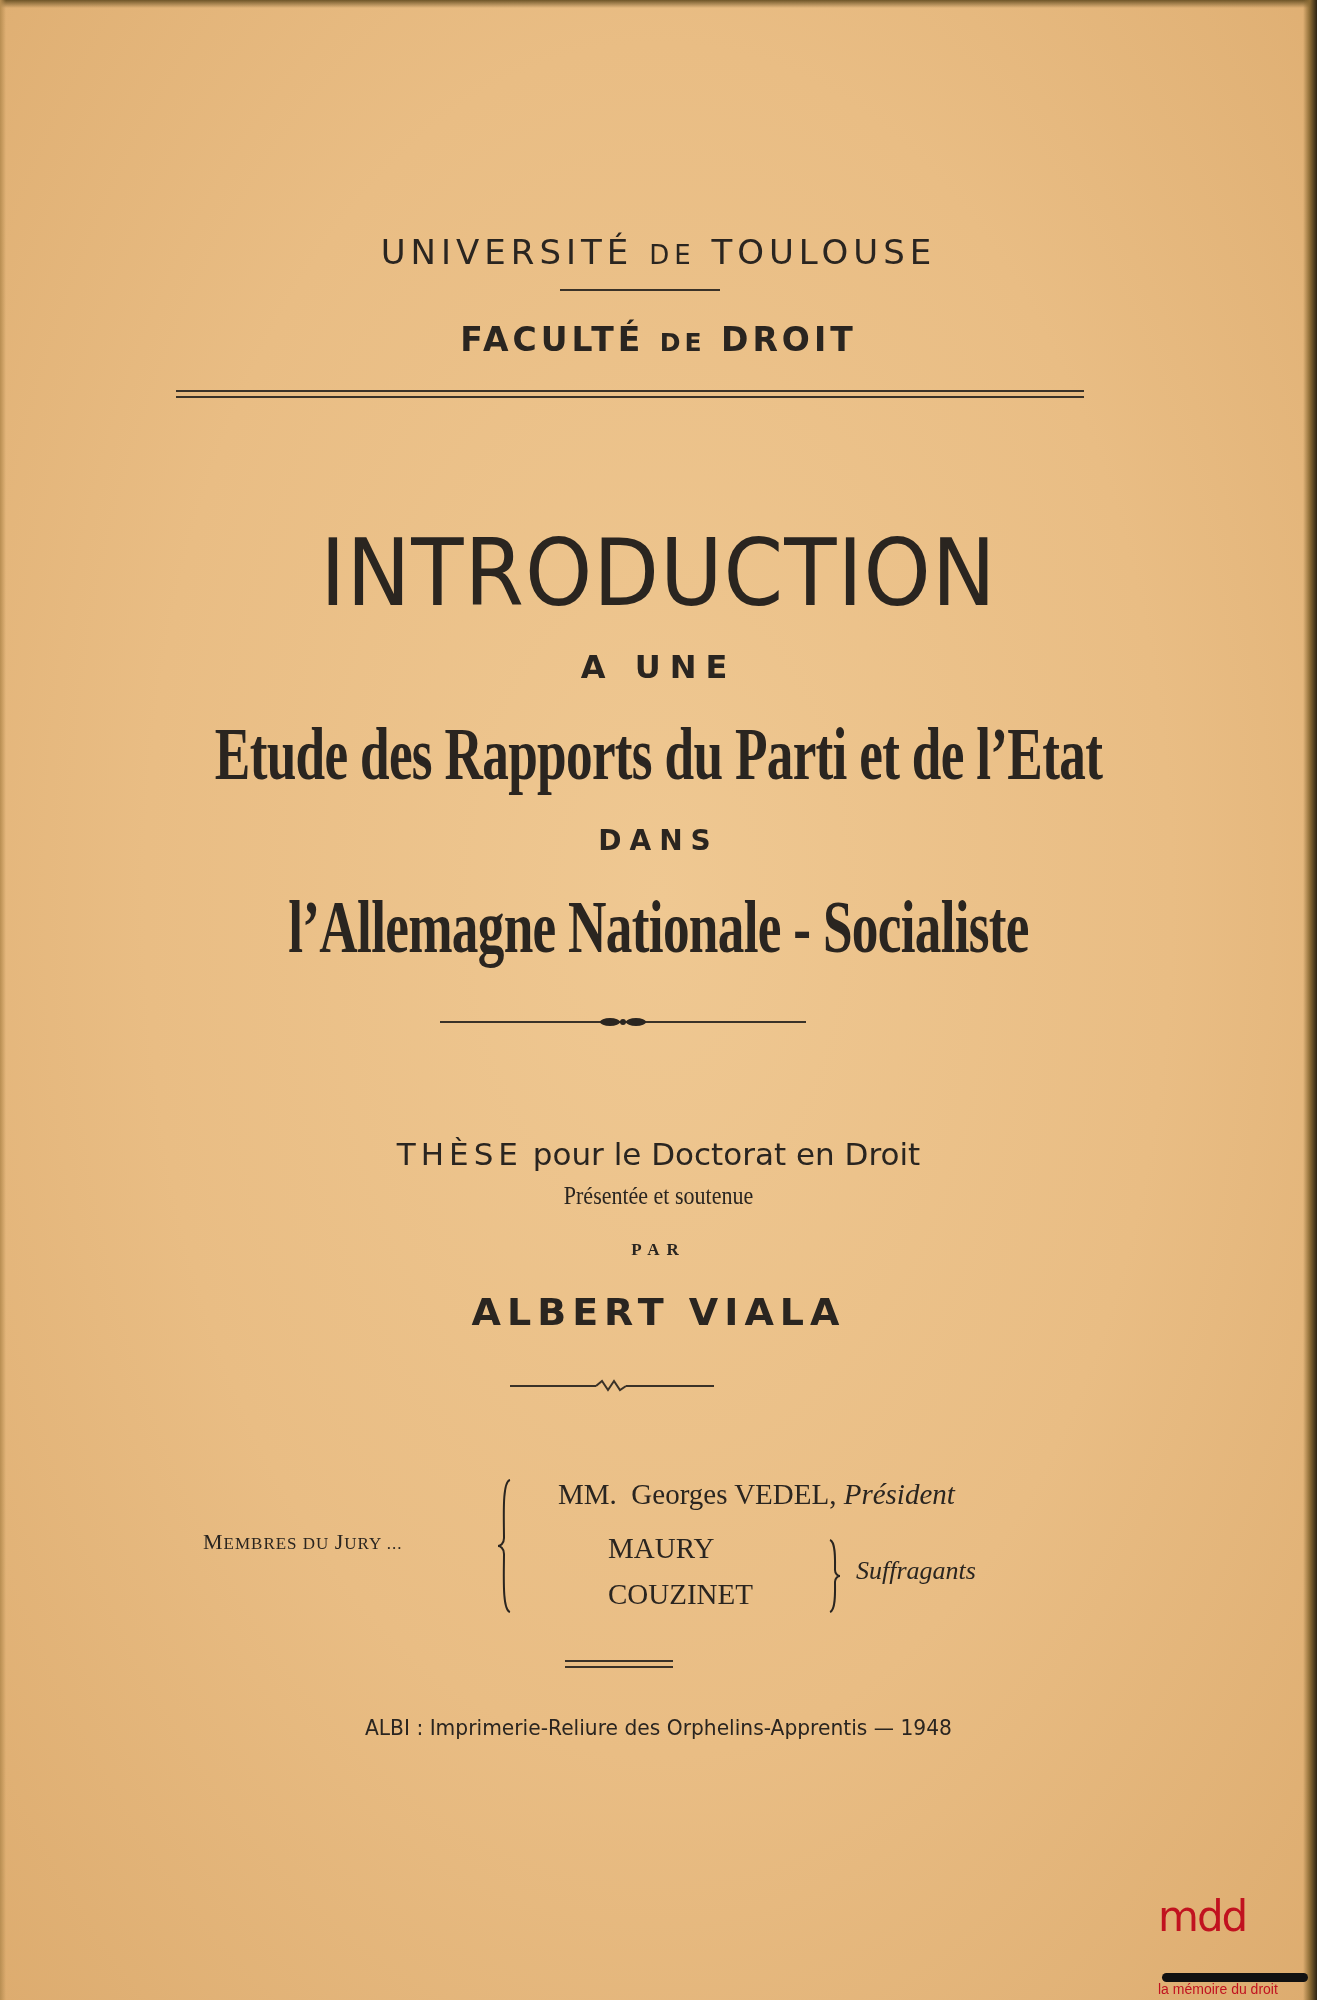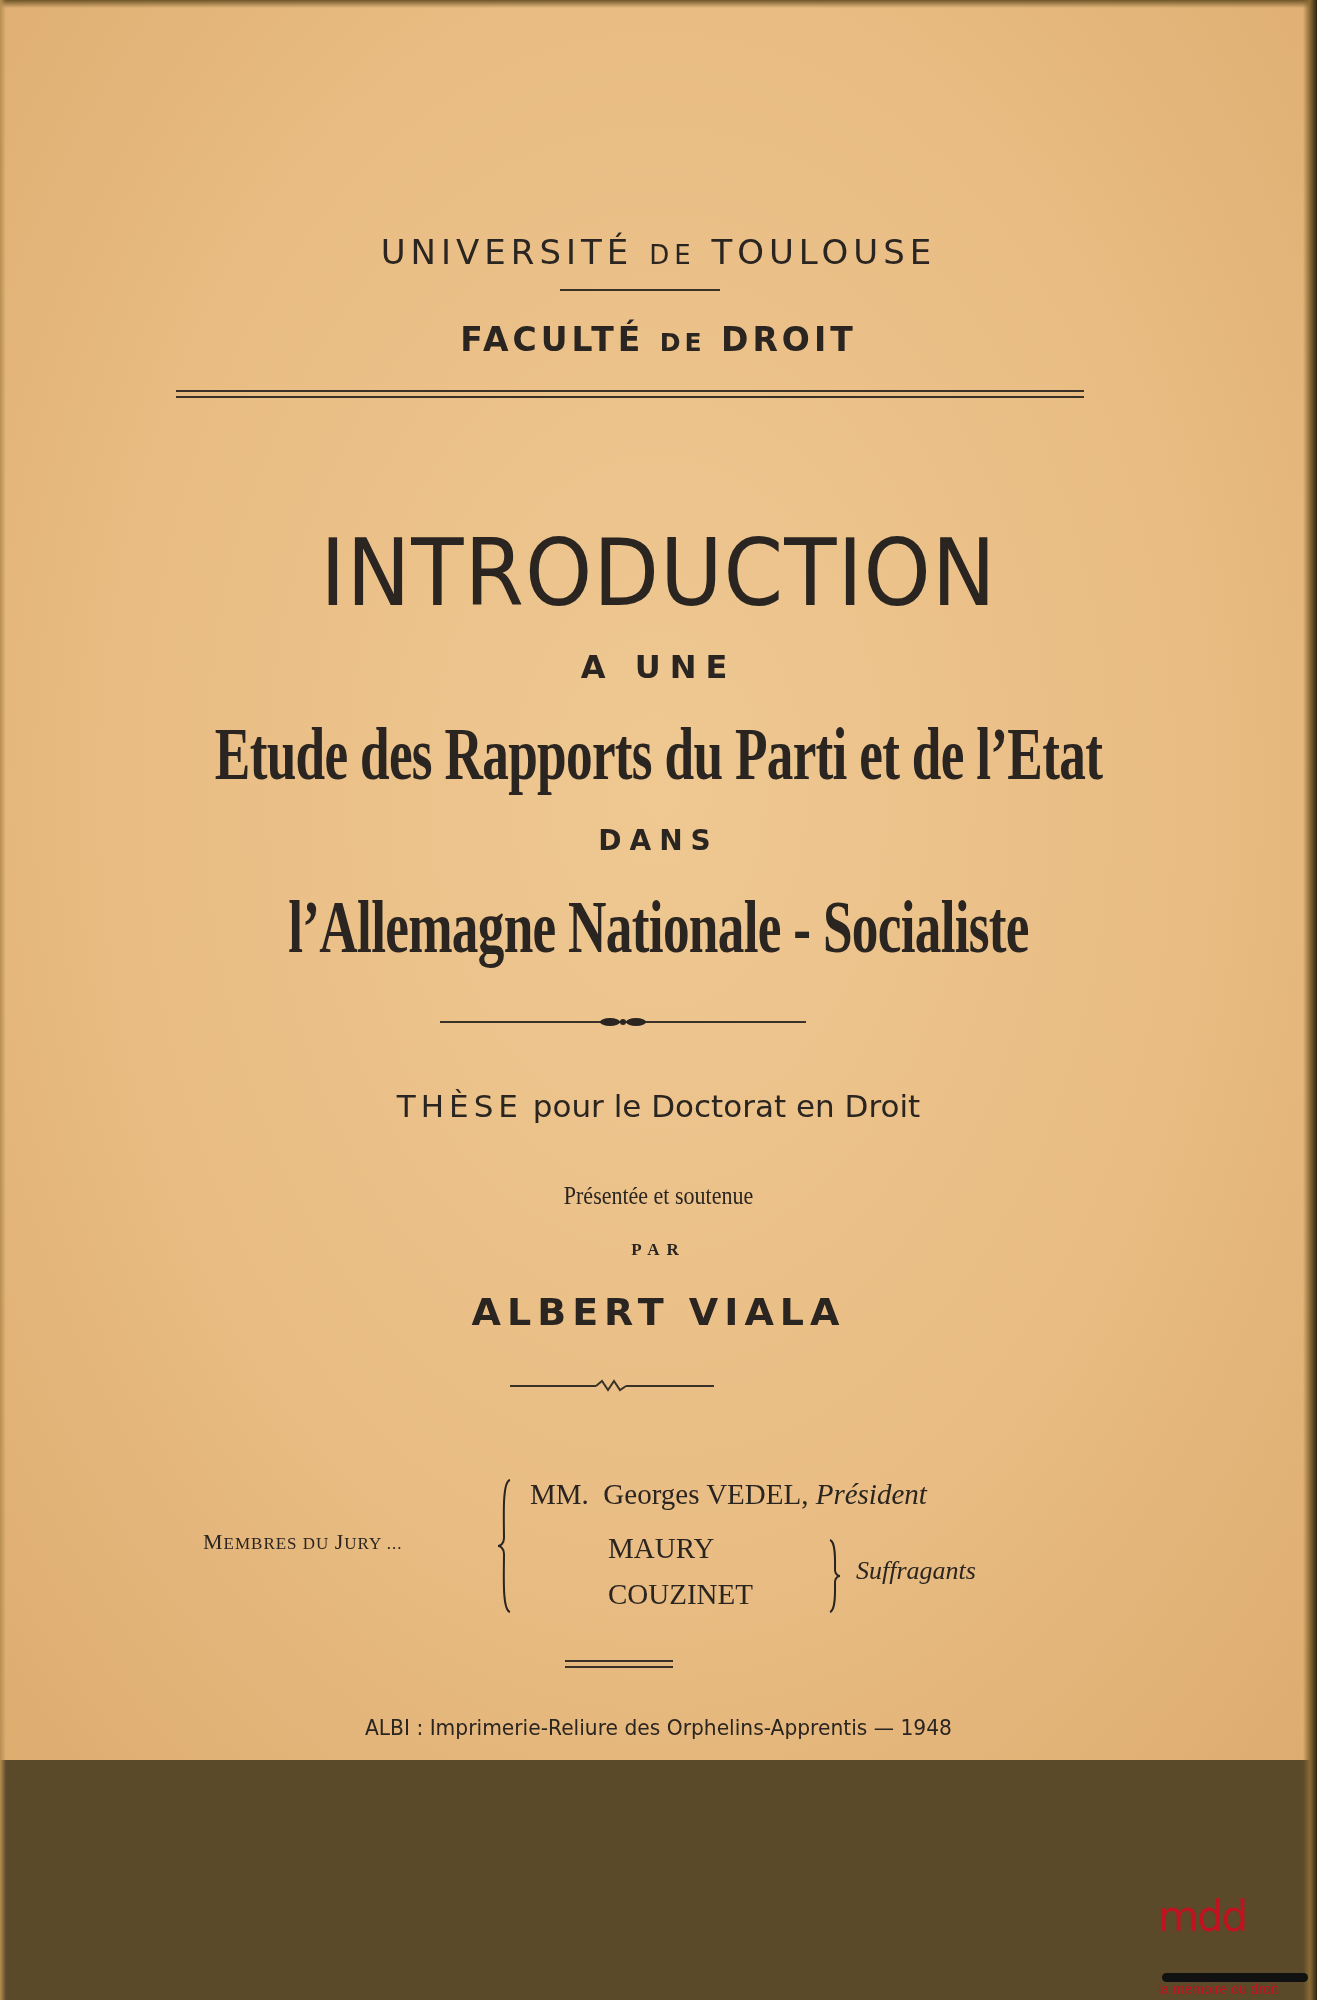--- a/index.html
+++ b/index.html
@@ -1,17 +1,17 @@
 <!DOCTYPE html>
 <html><head>
 <meta charset="utf-8">
 <style>
   html,body{margin:0;padding:0;}
   body{width:1317px;height:2000px;overflow:hidden;background:#5a4a2a;}
-  .page{position:relative;width:1317px;height:1760px;
+  .page{position:relative;width:1317px;height:2000px;
     background:radial-gradient(ellipse at 50% 45%, #efc892 0%, #e9bd84 55%, #ddac6f 100%);
     color:#2a2520;}
   .edge-right{position:absolute;right:0;top:0;width:14px;height:2000px;
     background:linear-gradient(to right, rgba(120,90,40,0) 0%, #8a6a34 50%, #2e2414 100%);}
   .edge-top{position:absolute;left:0;top:0;width:1317px;height:8px;
     background:linear-gradient(to bottom, #6e5528 0%, rgba(160,120,60,0) 100%);}
   .edge-left{position:absolute;left:0;top:0;width:6px;height:2000px;
     background:linear-gradient(to right, #b88e52 0%, rgba(0,0,0,0) 100%);}
   .line{position:absolute;left:0;width:1317px;text-align:center;white-space:nowrap;}
   .sans{font-family:"DejaVu Sans","Liberation Sans",sans-serif;}
@@ -19,21 +19,21 @@
   .univ{top:232px;font-size:34px;letter-spacing:5px;}
   .univ .sm{font-size:26px;}
   .fac{top:320px;font-size:33px;font-weight:bold;letter-spacing:4px;}
   .fac .sm{font-size:25px;}
   .rule{position:absolute;background:#3a3228;}
   .intro{top:520px;font-size:92px;letter-spacing:1px;font-family:"DejaVu Sans","Liberation Sans",sans-serif;transform:scaleX(0.93);}
   .aune{top:648px;font-size:32px;font-weight:bold;letter-spacing:9px;}
   .etude{top:712px;font-size:74px;font-weight:bold;transform:scaleX(0.72);letter-spacing:-1px;}
   .dans{top:824px;font-size:28px;font-weight:bold;letter-spacing:8px;}
   .allem{top:885px;font-size:74px;font-weight:bold;transform:scaleX(0.72);letter-spacing:-1px;}
-  .these{top:1088px;font-size:31px;}
+  .these{top:1136px;font-size:31px;}
   .these .big{letter-spacing:5px;}
   .pres{top:1182px;font-size:25px;transform:scaleX(0.88);}
   .par{top:1240px;font-size:17px;font-weight:bold;letter-spacing:7px;}
   .albert{top:1290px;font-size:38px;font-weight:bold;letter-spacing:6px;}
   .jury-label{position:absolute;left:203px;top:1529px;font-size:22px;letter-spacing:1px;white-space:nowrap;}
   .jury-label .caps{font-size:17px;margin-top:28px;}
   .jtxt{position:absolute;white-space:nowrap;font-size:29px;}
   .ital{font-style:italic;}
   .albi{top:1715px;font-size:22px;transform:scaleX(0.92);}
   .logo{position:absolute;left:1158px;top:1885px;width:160px;height:115px;}
@@ -89,21 +89,21 @@
     <polyline points="86,8 92,3 98,12 104,3 110,12 116,8" fill="none" stroke="#3a3228" stroke-width="2"></polyline>
     <line x1="116" y1="8" x2="204" y2="8" stroke="#3a3228" stroke-width="2"></line>
   </svg>
 
   <div class="jury-label cond">
     <span>M</span><span class="caps">EMBRES DU </span><span>J</span><span class="caps">URY ...</span>
   </div>
   <svg style="position:absolute;left:496px;top:1478px;" width="20" height="136">
     <path d="M14,2 C6,4 8,40 8,60 C8,66 4,68 2,68 C4,68 8,70 8,76 C8,96 6,132 14,134" fill="none" stroke="#2a2520" stroke-width="2"></path>
   </svg>
-  <div class="jtxt cond" style="left:530px;top:1478px;">
+  <div class="jtxt cond" style="left:558px;top:1478px;">
     <span>MM.</span>&nbsp;
     <span>Georges VEDEL,</span>
     <span class="ital">Président</span>
   </div>
   <div class="jtxt cond" style="left:608px;top:1532px;">MAURY</div>
   <div class="jtxt cond" style="left:608px;top:1578px;">COUZINET</div>
   <svg style="position:absolute;left:826px;top:1538px;" width="16" height="76">
     <path d="M4,2 C10,4 9,24 9,32 C9,36 12,38 14,38 C12,38 9,40 9,44 C9,52 10,72 4,74" fill="none" stroke="#2a2520" stroke-width="2"></path>
   </svg>
   <div class="jtxt cond ital" style="left:856px;top:1556px;font-size:26px;">Suffragants</div>

